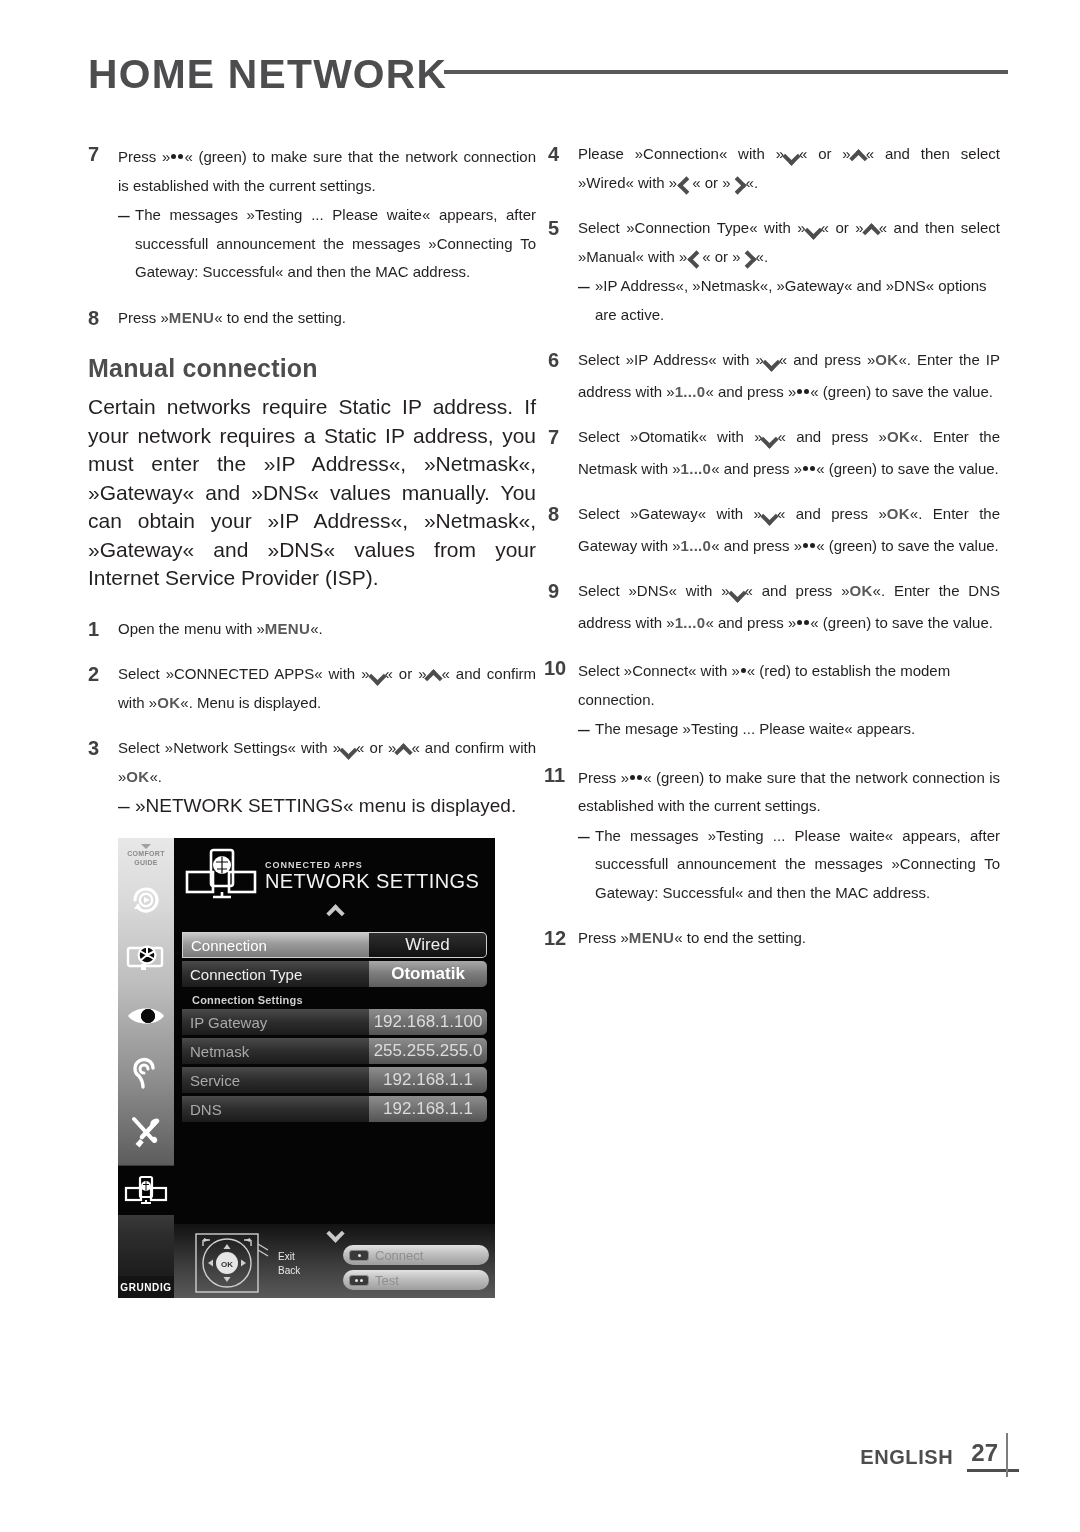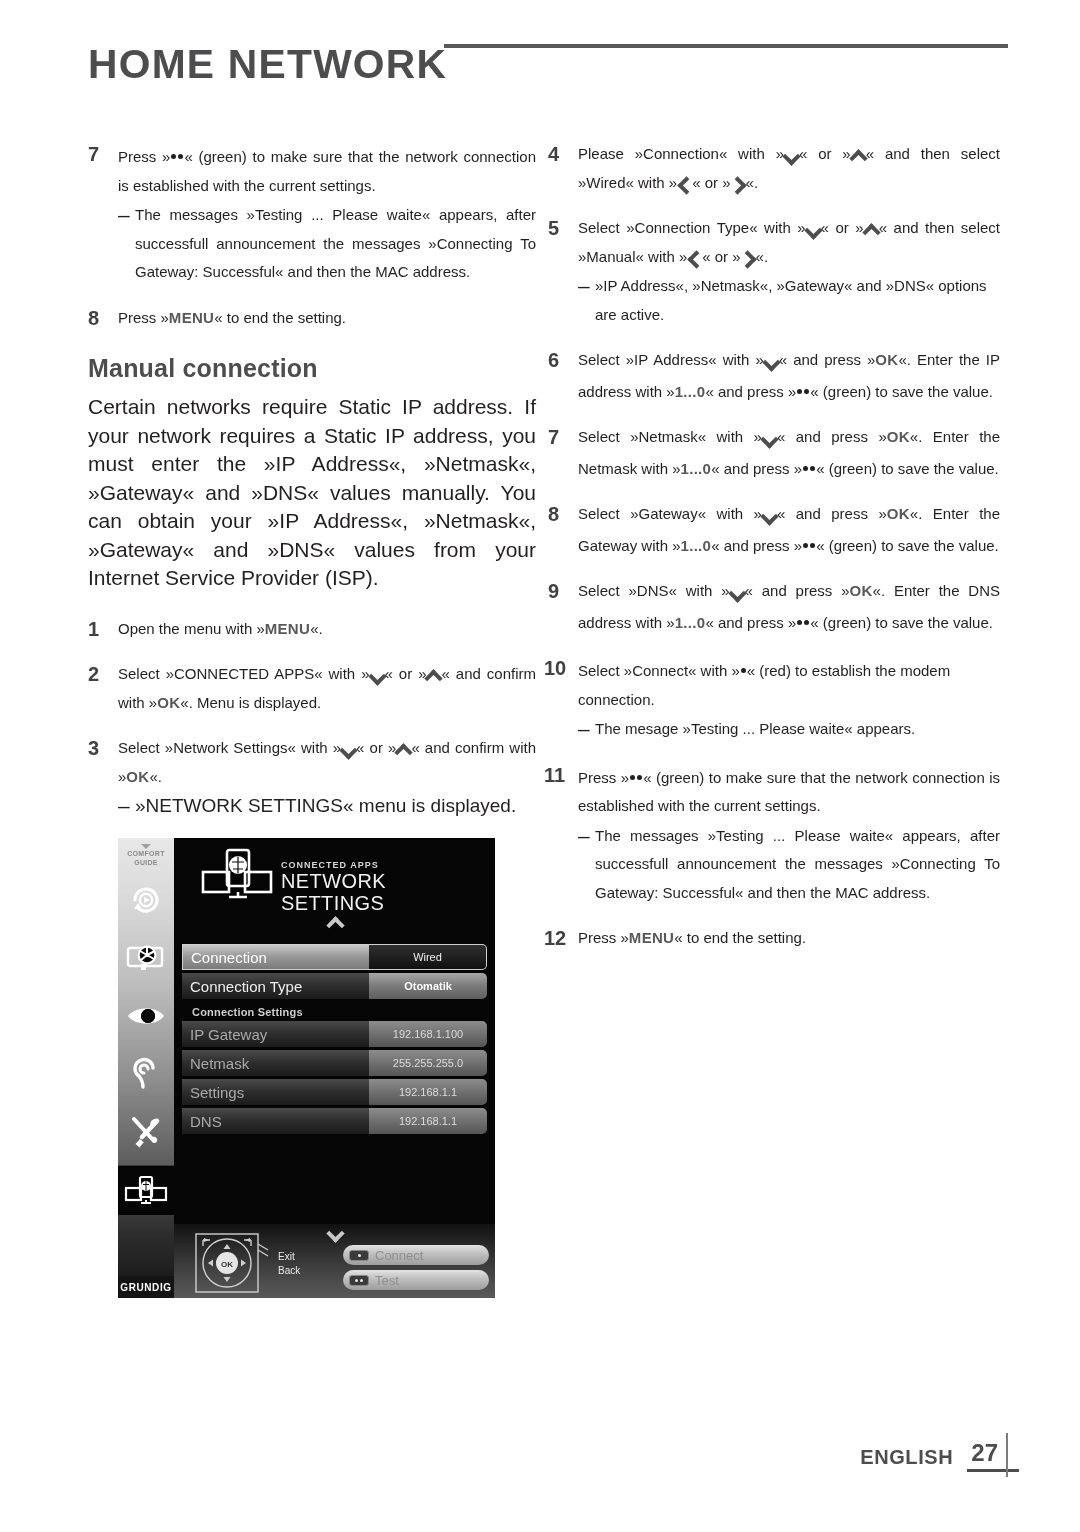--- a/index.html
+++ b/index.html
@@ -6,21 +6,21 @@
   html, body {
     width: 1080px; height: 1532px;
     background: #ffffff;
     font-family: "Liberation Sans", sans-serif;
     color: #231f20;
     overflow: hidden;
   }
   .page { position: relative; width: 1080px; height: 1532px; }
 
   
-  .header { position: absolute; left: 88px; top: 44px; width: 920px; height: 60px; display: flex; align-items: flex-start; }
+  .header { position: absolute; left: 88px; top: 44px; width: 920px; height: 60px; display: flex; align-items: center; }
   .header-title {
     font-size: 40px; font-weight: 700; letter-spacing: 1.2px;
     color: #4d4d4f; line-height: 1; white-space: nowrap;
     transform: scaleX(1.02); transform-origin: left bottom;
   }
   .header-rule { flex: 1; height: 4px; background: #58595b; margin-left: 4px; margin-bottom: 4px; }
 
   
   .col { position: absolute; top: 140px; }
   .col-left  { left: 88px;  width: 448px; }
@@ -84,21 +84,21 @@
   .side-icons { flex:1 1 auto; width:100%; display:flex; flex-direction:column; align-items:center; }
   .side-ico { width: 46px; height: 50px; display:flex; align-items:center; justify-content:center; margin-top: 8px; }
   .side-ico.sel { background:#050505; width:56px; border-top:1px solid #3a3a3a; }
   .grundig {
     width: 56px; height: 22px; background: #141414; color: #fff;
     font-size: 10px; font-weight: 700; letter-spacing: .6px;
     display:flex; align-items:center; justify-content:center; margin-top:auto;
   }
   .tv-main { flex:1 1 auto; position: relative; background:#050505; }
 
-  .tv-header { display:flex; align-items:flex-start; padding: 8px 0 0 25px; }
+  .tv-header { display:flex; align-items:flex-start; padding: 8px 0 0 9px; }
   .tv-logo { width: 78px; height: 56px; flex:0 0 78px; position:relative; }
   .tv-titles { margin-left: 4px; margin-top: 14px; }
   .tv-sub { font-size: 9px; letter-spacing: 1px; color:#d8d8d8; font-weight:600; }
   .tv-title { font-size: 20px; color:#f2f2f2; letter-spacing: .4px; line-height: 22px; }
 
   .scroll-up, .scroll-dn { text-align:center; height: 14px; }
   .scroll-up .v, .scroll-dn .v {
     display:inline-block; width:16px; height:9px; position:relative;
   }
   .scroll-up .v::before, .scroll-dn .v::before {
@@ -110,21 +110,21 @@
 
   .rows { padding: 16px 8px; }
   .row { display:flex; height: 26px; margin-bottom: 3px; }
   .row .lbl {
     flex:1 1 auto; display:flex; align-items:center; padding-left: 8px;
     font-size: 15px; color:#efefef;
     background: linear-gradient(180deg,#4a4a4a 0%, #2e2e2e 48%, #1b1b1b 100%);
   }
   .row .val {
     flex: 0 0 118px; display:flex; align-items:center; justify-content:center;
-    font-size: 11px; color:#efefef;
+    font-size: 17px; color:#efefef;
     background: linear-gradient(180deg,#3a3a3a 0%, #242424 50%, #151515 100%);
     border-radius: 0 5px 5px 0;
   }
   .row.active .lbl {
     background: linear-gradient(180deg,#c9c9c9 0%, #9a9a9a 45%, #7a7a7a 100%);
     color:#fff; border:1px solid #d0d0d0; border-right:none;
   }
   .row.active .val {
     background: linear-gradient(180deg,#2f2f2f 0%,#1d1d1d 60%,#101010 100%);
     border:1px solid #d0d0d0; border-left:none;
@@ -258,21 +258,21 @@
     <div class="step">
       <div class="step-num">6</div>
       <div class="step-body">
         <div class="para"><span>Select »IP Address« with »</span><span class="chev dn"></span><span>« and press »</span><b>OK</b><span>«. Enter the IP address with »</span><b>1...0</b><span>« and press »</span><span class="dots2"><i></i><i></i></span><span>« (green) to save the value.</span></div>
       </div>
     </div>
 
     <div class="step">
       <div class="step-num">7</div>
       <div class="step-body">
-        <div class="para"><span>Select »Netmask« with »</span><span class="chev dn"></span><span>« and press »</span><b>OK</b><span>«. Enter the Netmask with »</span><b>1...0</b><span>« and press »</span><span class="dots2"><i></i><i></i></span><span>« (green) to save the value.</span></div>
+        <div class="para"><span>Select »Otomatik« with »</span><span class="chev dn"></span><span>« and press »</span><b>OK</b><span>«. Enter the Netmask with »</span><b>1...0</b><span>« and press »</span><span class="dots2"><i></i><i></i></span><span>« (green) to save the value.</span></div>
       </div>
     </div>
 
     <div class="step">
       <div class="step-num">8</div>
       <div class="step-body">
         <div class="para"><span>Select »Gateway« with »</span><span class="chev dn"></span><span>« and press »</span><b>OK</b><span>«. Enter the Gateway with »</span><b>1...0</b><span>« and press »</span><span class="dots2"><i></i><i></i></span><span>« (green) to save the value.</span></div>
       </div>
     </div>
 
@@ -417,21 +417,21 @@
 
         <div class="row dim">
           <div class="lbl">IP Gateway</div>
           <div class="val">192.168.1.100</div>
         </div>
         <div class="row dim">
           <div class="lbl">Netmask</div>
           <div class="val">255.255.255.0</div>
         </div>
         <div class="row dim">
-          <div class="lbl">Settings</div>
+          <div class="lbl">Service</div>
           <div class="val">192.168.1.1</div>
         </div>
         <div class="row dim">
           <div class="lbl">DNS</div>
           <div class="val">192.168.1.1</div>
         </div>
       </div>
 
       <div class="tv-footer">
         <div style="position:absolute;left:0;right:0;top:-2px;" class="scroll-dn"><span class="v"></span></div>

